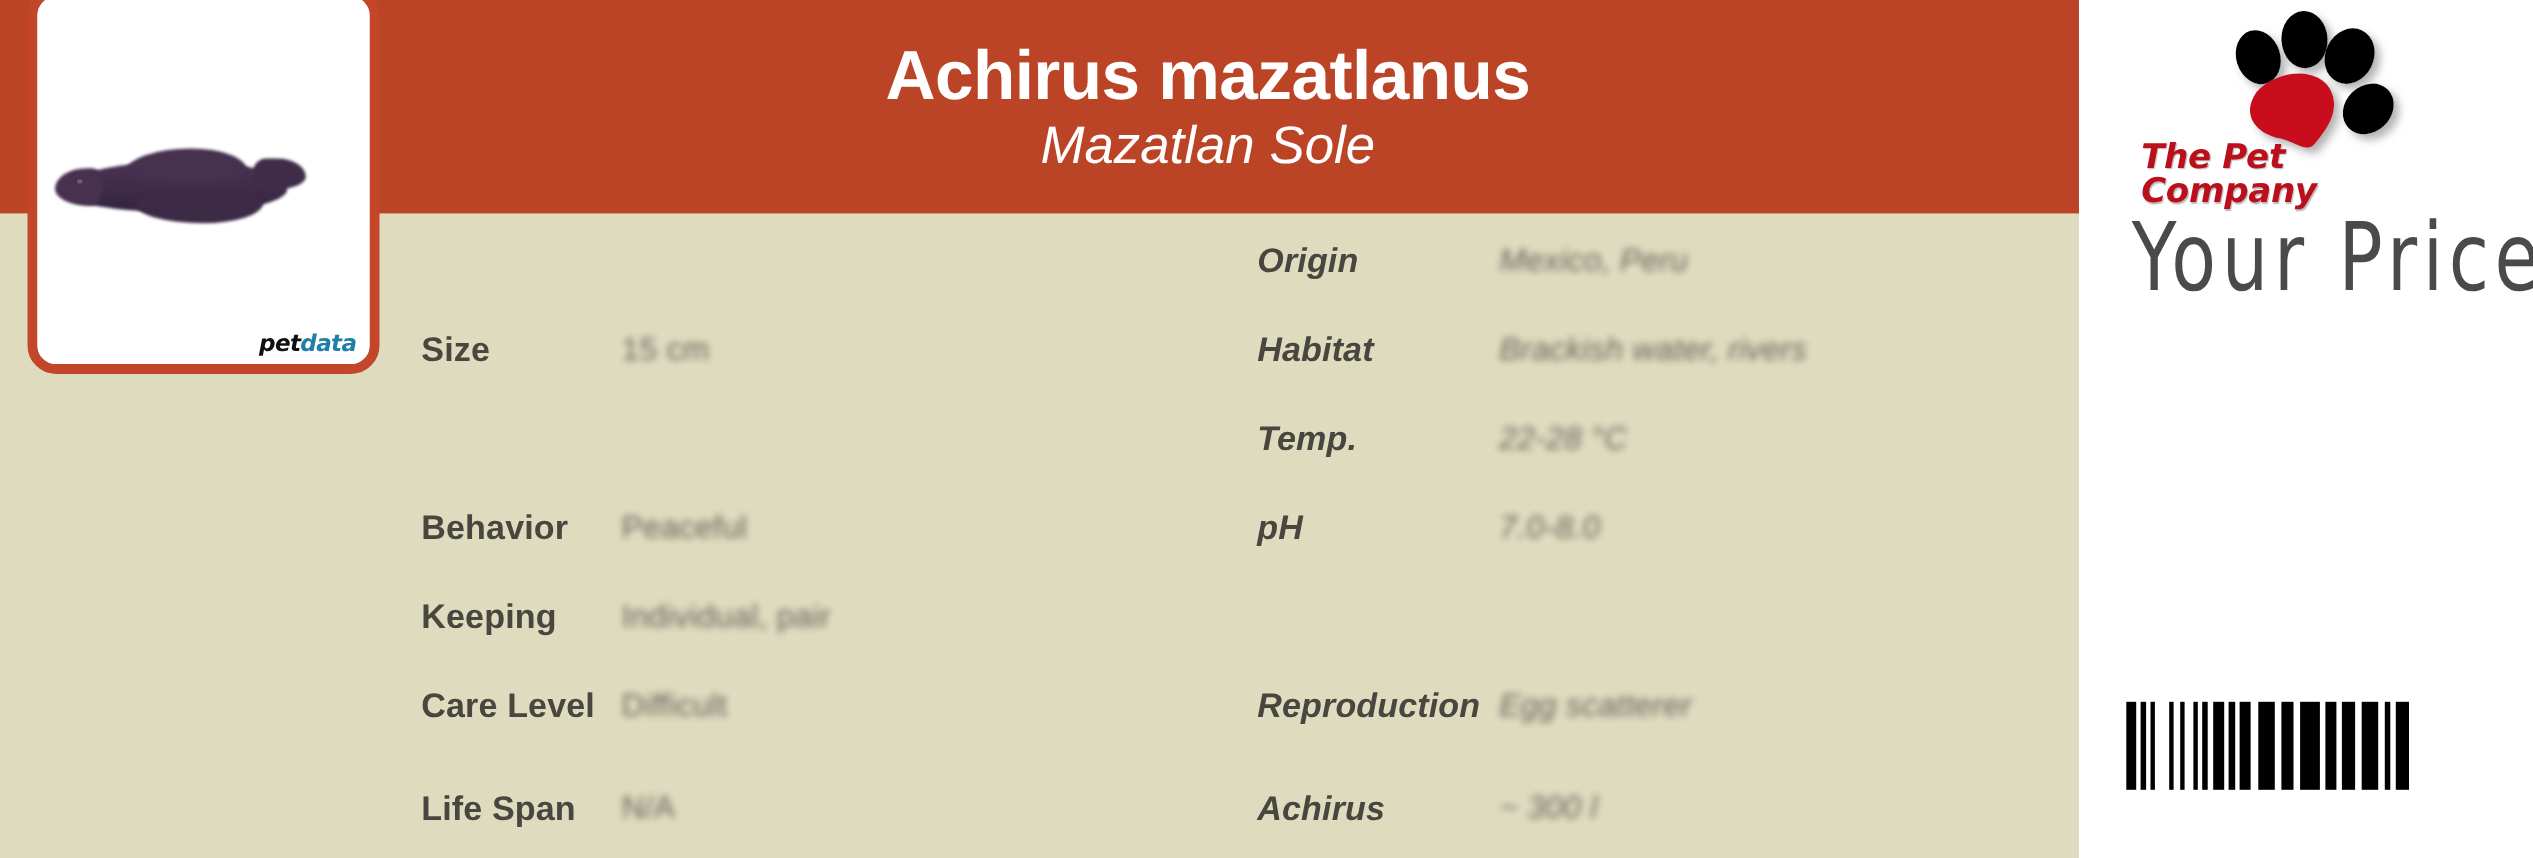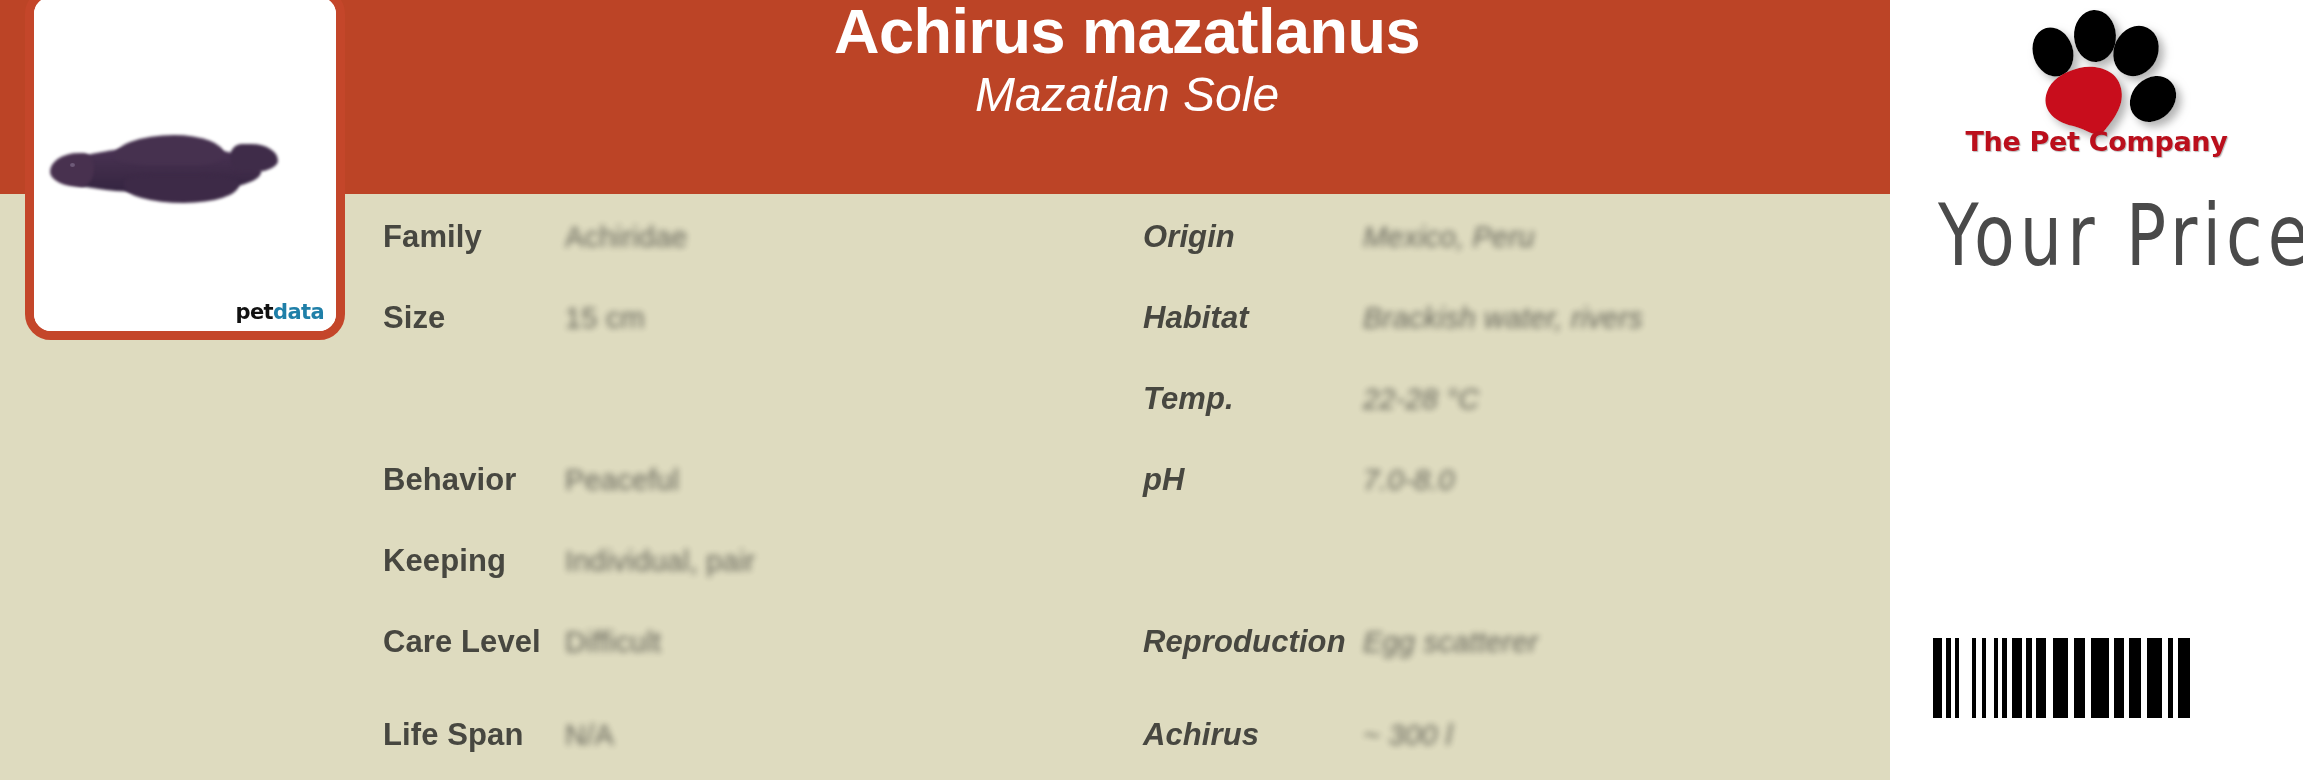--- a/index.html
+++ b/index.html
@@ -35,27 +35,28 @@
     position: absolute;
     left: 0;
     top: 0;
     width: 1890px;
     height: 194px;
     background: #bc4426;
   }
 
   #header-text-wrap {
     position: absolute;
-    left: 347px;
+    left: 318px;
     top: 0;
     width: 1560px;
     height: 194px;
     display: flex;
     flex-direction: column;
     align-items: center;
+    justify-content: center;
   }
 
   #species-name {
     color: #ffffff;
     font-size: 63px;
     font-weight: bold;
     line-height: 1.0;
     letter-spacing: -0.5px;
     white-space: nowrap;
     margin: 0 0 8px 0;
@@ -150,20 +151,21 @@
 
   #photo-watermark {
     position: absolute;
     right: 12px;
     bottom: 8px;
     font-size: 21px;
     font-weight: bold;
     letter-spacing: -0.6px;
     line-height: 1;
     font-family: "DejaVu Sans", sans-serif;
+    font-style: italic;
   }
   #photo-watermark .wm-pet { color: #111111; }
   #photo-watermark .wm-data { color: #1f7fa8; }
 
   
   #spec-grid {
     position: absolute;
     left: 0;
     top: 194px;
     width: 1890px;
@@ -240,28 +242,29 @@
     transform: translateX(-50%);
     width: 200px;
     height: 140px;
     display: block;
   }
   #brand-name {
     position: absolute;
     left: 0;
     top: 120px;
     width: 300px;
-    text-align: center;
+    text-align: left;
     color: #bb0f1c;
-    font-size: 27px;
+    font-size: 31px;
     font-weight: bold;
     letter-spacing: -0.3px;
     line-height: 1;
     font-family: "DejaVu Sans", sans-serif;
     text-shadow: 1px 1px 1px rgba(120,120,120,0.5);
+    font-style: italic;
   }
 
   #your-price {
     position: absolute;
     left: 48px;
     top: 192px;
     width: 420px;
     color: #4a4a4a;
     font-size: 86px;
     font-weight: normal;
@@ -309,24 +312,20 @@
         <div id="fish-eye"></div>
       </div>
       <div id="photo-watermark">
         <span class="wm-pet">pet</span><span class="wm-data">data</span>
       </div>
     </div>
 
     <div id="spec-grid">
 
       <div class="spec-col" id="spec-col-left">
-        <div class="spec-row r0">
-          <span class="spec-label">Family</span>
-          <span class="spec-value">Achiridae</span>
-        </div>
         <div class="spec-row r1">
           <span class="spec-label">Size</span>
           <span class="spec-value">15 cm</span>
         </div>
         <div class="spec-row r3">
           <span class="spec-label">Behavior</span>
           <span class="spec-value">Peaceful</span>
         </div>
         <div class="spec-row r4">
           <span class="spec-label">Keeping</span>

